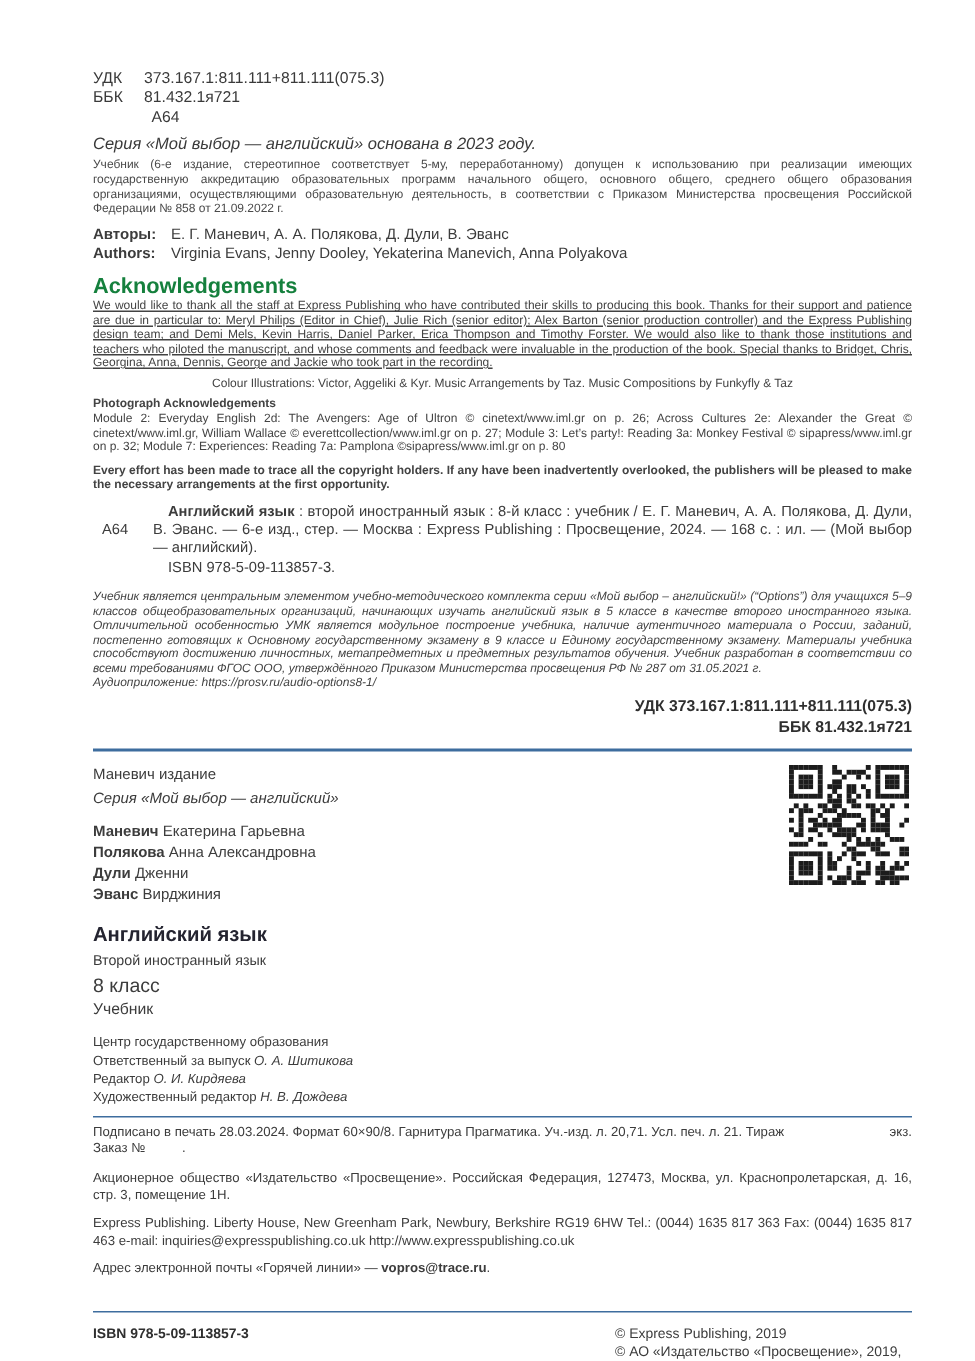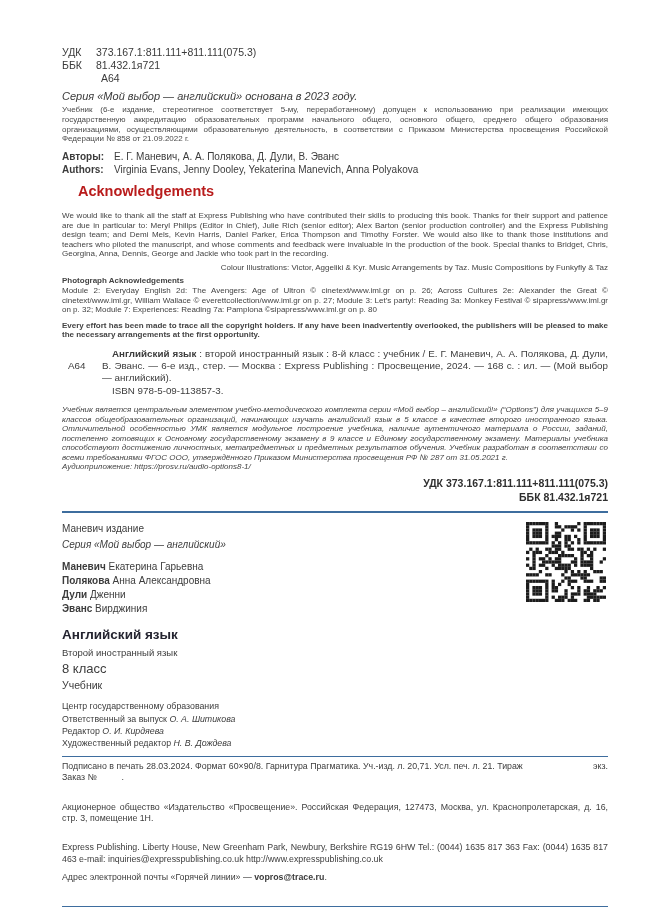--- a/index.html
+++ b/index.html
@@ -17,24 +17,24 @@
   .i{font-style:italic;}
   
   .code-line{font-size:10.5px;line-height:1.25;color:#3a3a3a;}
   .code-line .lbl{display:inline-block;width:34px;}
   .code-a64{padding-left:39px;}
   .series-note{font-size:11px;font-style:italic;margin-top:5px;color:#3a3a3a;}
   .approval{font-size:8px;line-height:1.2;text-align:justify;color:#4a4a4a;margin-top:3px;}
   .authors{margin-top:7px;font-size:10px;line-height:1.28;}
   .authors .lbl{display:inline-block;width:52px;font-weight:bold;}
   
-  .ack-title{margin-top:7px;font-size:14.5px;font-weight:bold;color:#b91c1c;margin-left:16px;}
+  .ack-title{margin-top:7px;font-size:14.5px;font-weight:bold;color:#15803d;}
   .small{font-size:8px;line-height:1.18;text-align:justify;color:#434343;}
-  .ack-body{margin-top:12px;}
-  .colour-line{margin-top:4px;text-align:right;}
+  .ack-body{margin-top:0;text-decoration:underline;}
+  .colour-line{margin-top:4px;text-align:center;}
   .photo-title{margin-top:4px;font-weight:bold;text-align:left;}
   .photo-body{margin-top:1px;}
   .every-effort{margin-top:6px;font-weight:bold;}
   
   .catalog{position:relative;margin-top:8px;padding-left:40px;font-size:9.8px;line-height:1.27;}
   .catalog .entry{text-indent:10px;text-align:justify;}
   .catalog .code{position:absolute;left:6px;top:12.5px;}
   .catalog .isbn{padding-left:10px;}
   
   .annotation{margin-top:8px;font-style:italic;}
@@ -49,21 +49,21 @@
   .ed-names{margin-top:9px;line-height:1.42;}
   .qr{width:80px;height:80px;margin-right:2px;}
   .main-title{margin-top:11px;font-size:13.5px;font-weight:bold;color:#242430;}
   .subtitle{margin-top:5px;font-size:9.5px;}
   .grade{margin-top:3px;font-size:13px;}
   .kind{margin-top:3px;font-size:10.5px;}
   .staff{margin-top:9px;font-size:8.8px;line-height:1.4;}
   .print-block{margin-top:4px;font-size:8.8px;line-height:1.3;}
   .print-l1{display:flex;justify-content:space-between;white-space:nowrap;}
   .pre{white-space:pre-wrap;}
-  .pub{margin-top:18px;font-size:8.8px;line-height:1.3;text-align:justify;}
+  .pub{margin-top:8px;font-size:8.8px;line-height:1.3;text-align:justify;}
   .hotline{margin-top:7px;font-size:8.8px;}
   .footer-rule{margin-top:24px;border:0;border-top:1.5px solid #3e6d9e;}
   .footer{display:flex;margin-top:4px;font-size:9.3px;line-height:1.32;}
   .footer .isbn{flex:1;font-weight:bold;color:#2f2f2f;}
   .footer .copy{width:198px;}
   a.plainlink{color:inherit;text-decoration:none;font-style:inherit;}
 </style>
 </head>
 <body>
 

